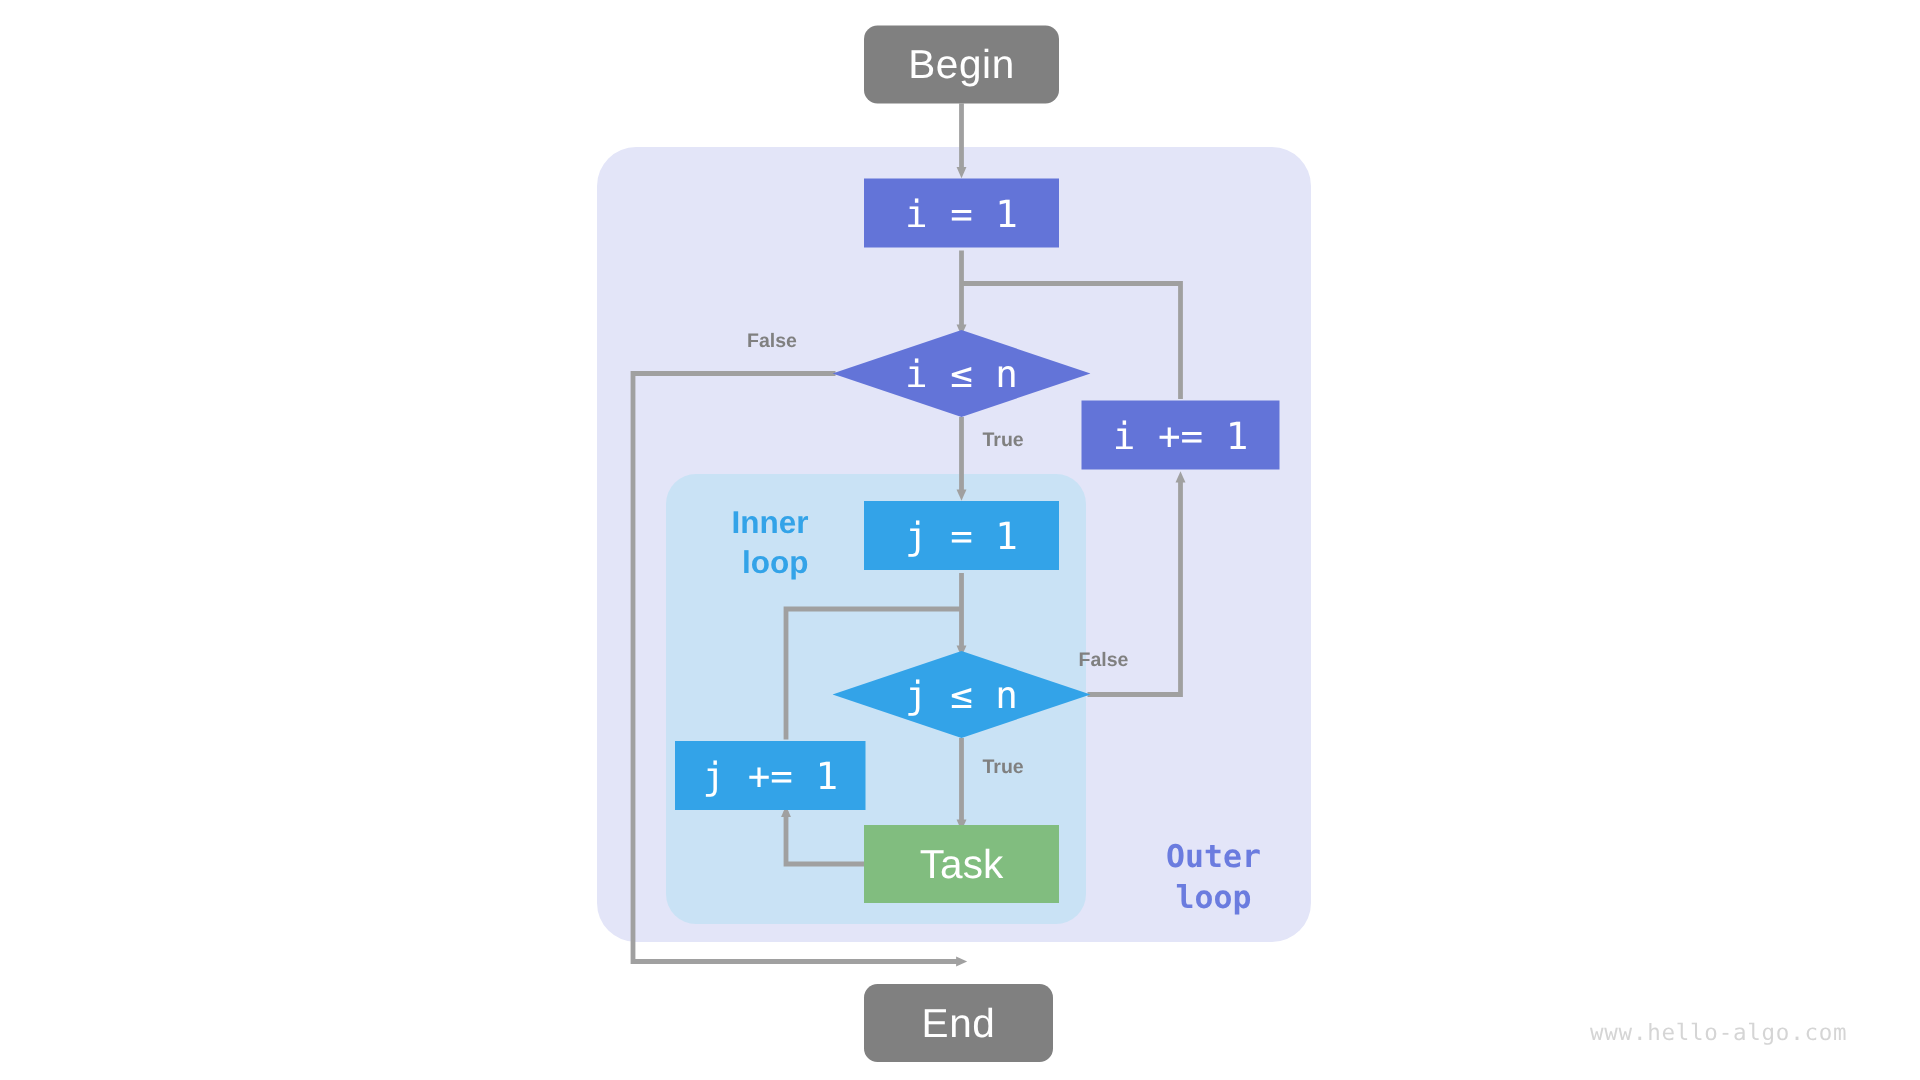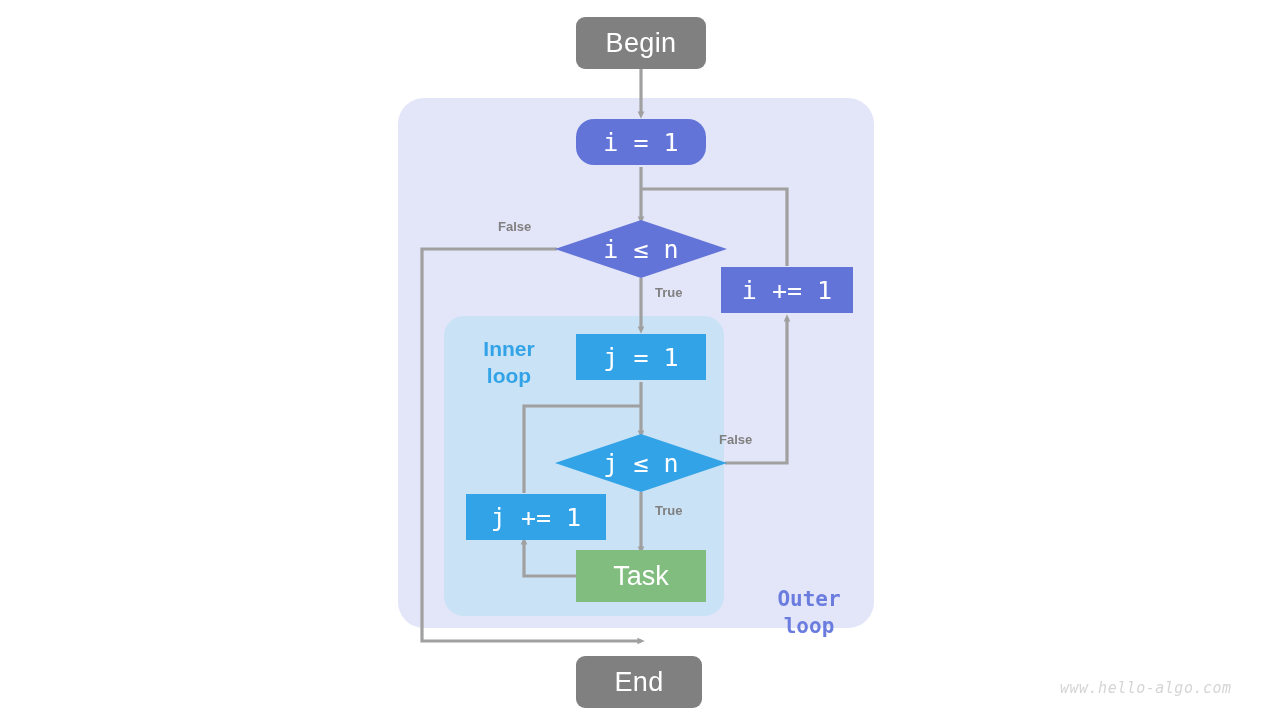--- a/index.html
+++ b/index.html
@@ -115,26 +115,26 @@
     position: absolute;
     font-weight: bold;
     white-space: nowrap;
     line-height: 1.28;
     text-align: center;
   }
   .group-label-inner {
     color: #33a3e8;
     font-family: "Liberation Sans", sans-serif;
     font-size: 21px;
+    text-align: right;
   }
   .group-label-outer {
     color: #6b7cdf;
     font-family: "DejaVu Sans Mono", monospace;
     font-size: 21px;
-    margin-top: 28px;
   }
   .watermark {
     position: absolute;
     color: #d5d5d5;
     font-family: "DejaVu Sans Mono", monospace;
     font-size: 15px;
     letter-spacing: 0.5px;
     white-space: nowrap;
   }
 </style>
@@ -173,21 +173,21 @@
       <path d="M 576 576 L 524 576 L 524 541" marker-end="url(#arrowhead)"></path>
 
       <path d="M 524 493 L 524 406 L 641 406"></path>
     </g>
   </svg>
 
   <div class="node node-terminal" style="left:576px; top:17px; width:130px; height:52px;">
     <span>Begin</span>
   </div>
 
-  <div class="node node-proc-purple" style="left:576px; top:119px; width:130px; height:46px;border-radius:18px;">
+  <div class="node node-proc-purple" style="left:576px; top:119px; width:130px; height:46px;">
     <span>i = 1</span>
   </div>
 
   <div class="diamond" style="left:555px; top:220px; width:172px; height:58px;">
     <svg class="shape" viewBox="0 0 172 58" preserveAspectRatio="none">
       <polygon points="86,0 172,29 86,58 0,29" fill="#6374d8"></polygon>
     </svg>
     <span class="dlabel">i ≤ n</span>
   </div>
 
@@ -199,21 +199,21 @@
     <span>j = 1</span>
   </div>
 
   <div class="diamond" style="left:555px; top:434px; width:172px; height:58px;">
     <svg class="shape" viewBox="0 0 172 58" preserveAspectRatio="none">
       <polygon points="86,0 172,29 86,58 0,29" fill="#33a3e8"></polygon>
     </svg>
     <span class="dlabel">j ≤ n</span>
   </div>
 
-  <div class="node node-proc-blue" style="left:466px; top:494px; width:140px; height:46px;">
+  <div class="node node-proc-blue" style="left:450px; top:494px; width:127px; height:46px;">
     <span>j += 1</span>
   </div>
 
   <div class="node node-proc-green" style="left:576px; top:550px; width:130px; height:52px;">
     <span>Task</span>
   </div>
 
   <div class="node node-terminal" style="left:576px; top:656px; width:126px; height:52px;">
     <span>End</span>
   </div>
@@ -226,15 +226,15 @@
   <div class="group-label group-label-inner" style="left:479px; top:336px; width:60px;">
     <div>Inner</div>
     <div>loop</div>
   </div>
 
   <div class="group-label group-label-outer" style="left:770px; top:558px; width:78px;">
     <div>Outer</div>
     <div>loop</div>
   </div>
 
-  <div class="watermark" style="left:1060px; top:679px;font-style:italic;">www.hello-algo.com</div>
+  <div class="watermark" style="left:1060px; top:679px;">www.hello-algo.com</div>
 
 </div>
 
 </body></html>

